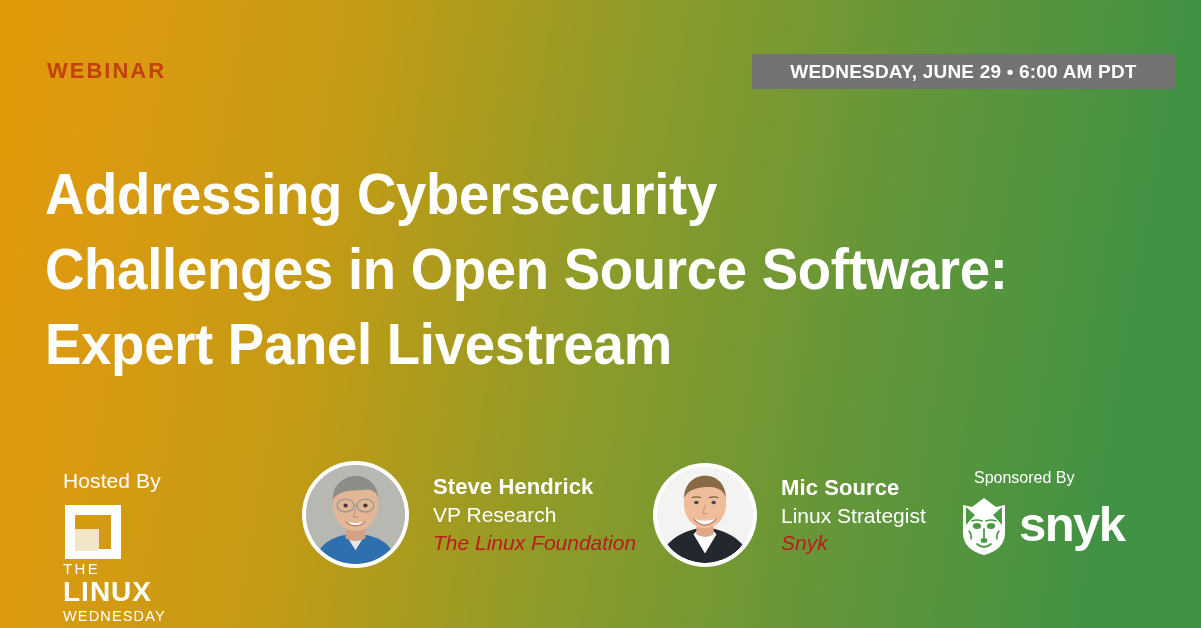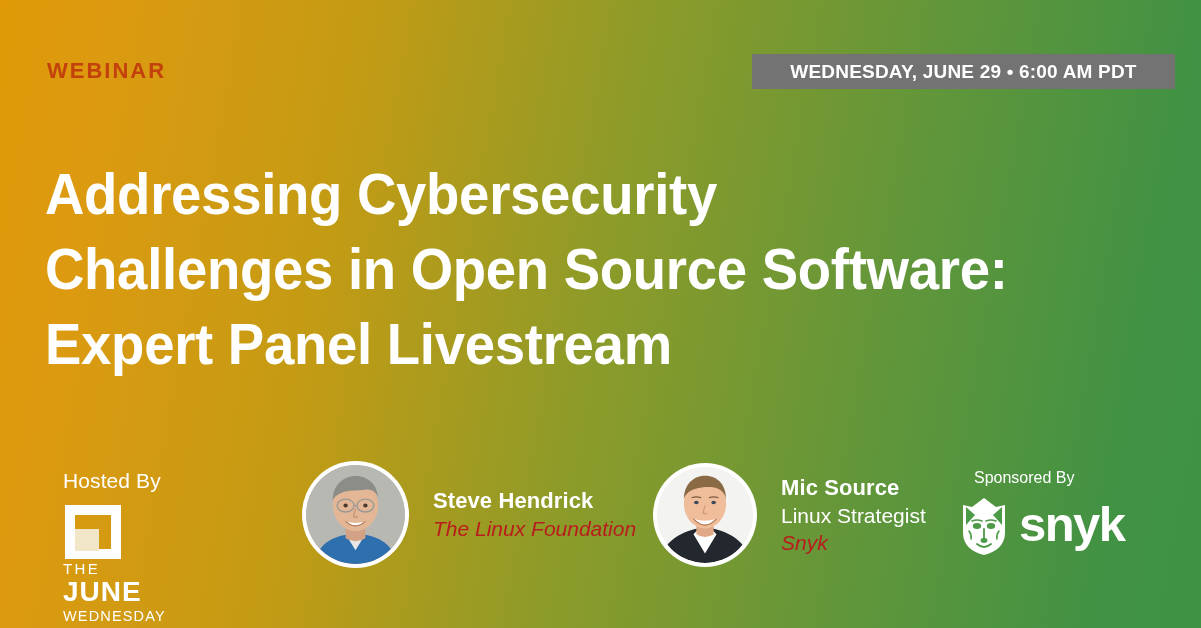--- a/index.html
+++ b/index.html
@@ -208,21 +208,21 @@
 
           <rect x="2" y="2" width="10" height="54" fill="#ffffff"></rect>
           <rect x="2" y="46" width="38" height="10" fill="#ffffff"></rect>
 
           <rect x="12" y="26" width="24" height="22" fill="#F2E6C9"></rect>
           <rect x="12" y="26" width="10" height="22" fill="#F2E6C9"></rect>
         </svg>
       </span>
       <span class="lf-words">
         <span class="lf-the">THE</span>
-        <span class="lf-linux">JUNE</span>
+        <span class="lf-linux">LINUX</span>
         <span class="lf-foundation">WEDNESDAY</span>
       </span>
     </div>
   </div>
 
   <div class="speaker speaker-1">
     <div class="avatar avatar-1">
       <div class="avatar-photo face-a">
         <svg viewBox="0 0 100 100" width="100%" height="100%" aria-hidden="true">
           <defs>
@@ -252,20 +252,21 @@
             <path d="M50 44 L48 52 Q50 53.5 52.5 52" fill="none" stroke="#c49071" stroke-width="1.2"></path>
 
             <path d="M40 57 Q50 65 60 57 Q50 60 40 57 Z" fill="#ffffff"></path>
             <path d="M40 57 Q50 66 60 57" fill="none" stroke="#b0795c" stroke-width="1.2"></path>
           </g>
         </svg>
       </div>
     </div>
     <div class="speaker-info">
       <span class="sp-name">Steve Hendrick</span>
+      <span class="sp-role">VP Research</span>
       <span class="sp-org">The Linux Foundation</span>
     </div>
   </div>
 
   <div class="speaker speaker-2">
     <div class="avatar avatar-2">
       <div class="avatar-photo face-b">
         <svg viewBox="0 0 100 100" width="100%" height="100%" aria-hidden="true">
           <defs>
               <clipPath id="cpB">

